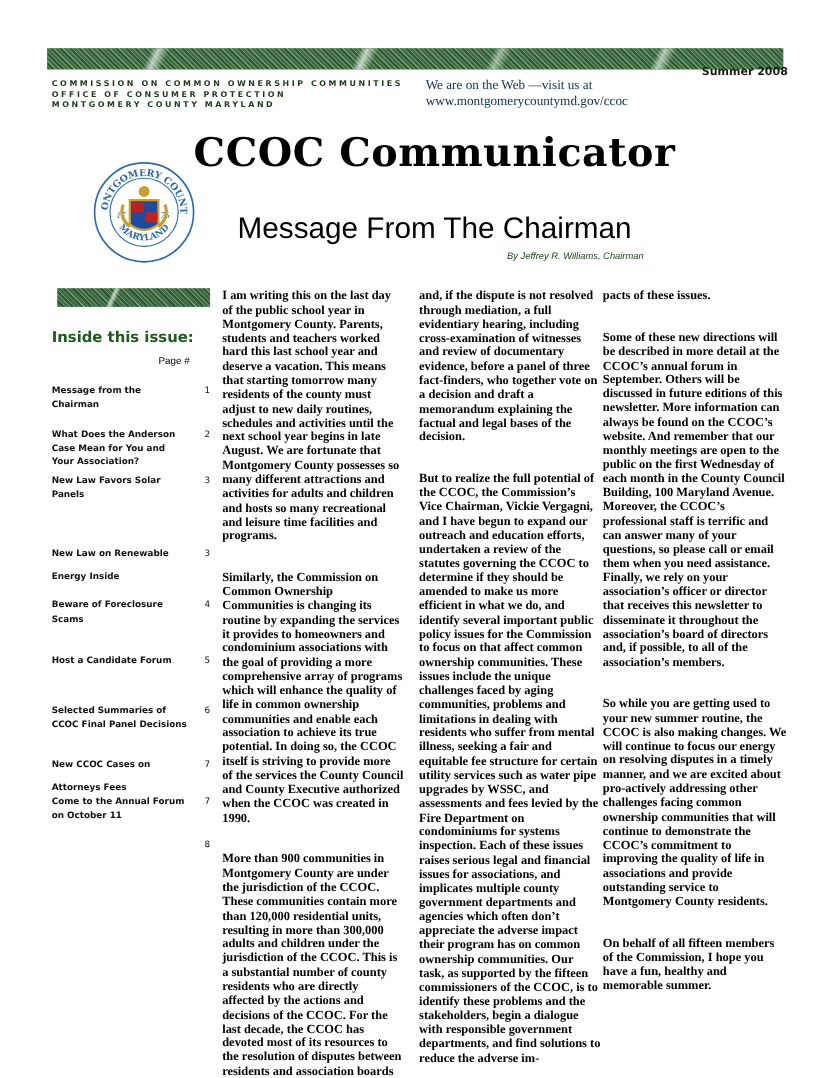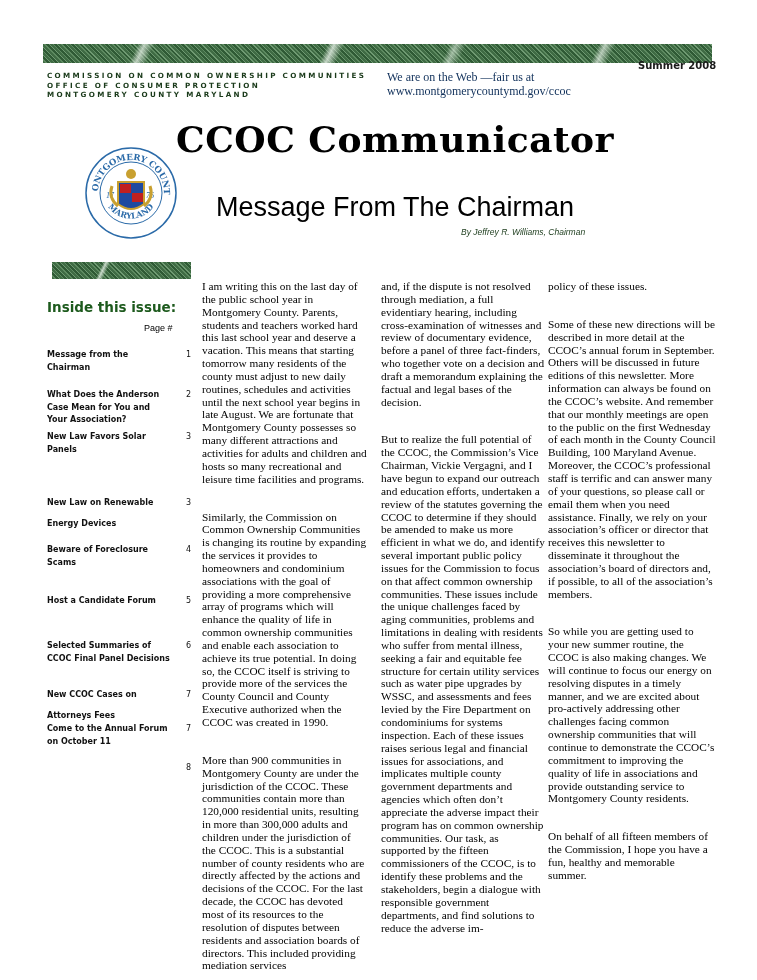--- a/index.html
+++ b/index.html
@@ -19,36 +19,36 @@
   .side-banner { position:absolute; left:52px; top:262px; width:139px; height:17px;
     background:
       linear-gradient(115deg, transparent 0 35%, rgba(230,240,230,.8) 37%, transparent 40%),
       repeating-linear-gradient(45deg, #3f6b44 0 2px, #5d8a60 2px 3px, #2f5a35 3px 5px, #6f9a72 5px 6px); }
   .inside-title { position:absolute; left:47px; top:299px; font-family:"DejaVu Sans", sans-serif; font-weight:bold; font-size:13.5px; color:#1d5a1d; }
   .page-hash { position:absolute; left:144px; top:323px; font-family:Liberation Sans, sans-serif; font-size:9px; }
   .toc-item { position:absolute; left:47px; width:148px; font-family:"DejaVu Sans", sans-serif; font-size:8px; line-height:12.5px; font-weight:bold; color:#111; }
   .toc-item .t { display:block; width:125px; }
   .toc-item .p { position:absolute; right:4px; top:0; font-weight:normal; }
   .col { position:absolute; top:263px; width:165px; font-size:11.3px; line-height:12.85px; text-align:left; }
-  .col p { margin:17px 0 25px 0; }
+  .col p { margin:0 0 25px 0;font-weight:bold; }
   .c1 { left:202px; } .c2 { left:381px; } .c3 { left:548px; width:168px; }
 </style>
 </head>
 <body>
 
 <div class="banner"></div>
 
 <div class="org">
   <div>COMMISSION ON COMMON OWNERSHIP COMMUNITIES</div>
   <div>OFFICE OF CONSUMER PROTECTION</div>
   <div>MONTGOMERY COUNTY MARYLAND</div>
 </div>
 
 <div class="web">
-  <div>We are on the Web —fair us at</div>
+  <div>We are on the Web —visit us at</div>
   <div>www.montgomerycountymd.gov/ccoc</div>
 </div>
 
 <div class="season">Summer 2008</div>
 
 <div class="mast">CCOC Communicator</div>
 
 <svg class="seal" viewBox="0 0 94 94">
   <defs>
     <path id="arcTop" d="M 14 47 A 33 33 0 0 1 80 47"></path>
@@ -85,21 +85,21 @@
   </div>
 <div class="toc-item" style="top:389px">
     <span class="t">What Does the Anderson Case Mean for You and Your Association?</span>
     <span class="p">2</span>
   </div>
 <div class="toc-item" style="top:431px">
     <span class="t">New Law Favors Solar Panels</span>
     <span class="p">3</span>
   </div>
 <div class="toc-item" style="top:492px; line-height:21px">
-    <span class="t">New Law on Renewable Energy Devices</span>
+    <span class="t">New Law on Renewable Energy Inside</span>
     <span class="p">3</span>
   </div>
 <div class="toc-item" style="top:544px">
     <span class="t">Beware of Foreclosure Scams</span>
     <span class="p">4</span>
   </div>
 <div class="toc-item" style="top:595px">
     <span class="t">Host a Candidate Forum</span>
     <span class="p">5</span>
   </div>
@@ -124,17 +124,17 @@
   <p> Similarly, the Commission on Common Ownership Communities is changing its routine by expanding the services it provides to homeowners and condominium associations with the goal of providing a more comprehensive array of programs which will enhance the quality of life in common ownership communities and enable each association to achieve its true potential.  In doing so, the CCOC itself is striving to provide more of the services the County Council and County Executive authorized when the CCOC was created in 1990.</p>
   <p> More than 900 communities in Montgomery County are under the jurisdiction of the CCOC.  These communities contain more than 120,000 residential units, resulting in more than 300,000 adults and children under the jurisdiction of the CCOC.  This is a substantial number of county residents who are directly affected by the actions and decisions of the CCOC.  For the last decade, the CCOC has devoted most of its resources to the resolution of disputes between residents and association boards of directors.  This included providing mediation services</p>
 </div>
 
 <div class="col c2">
   <p>and, if the dispute is not resolved through mediation, a full evidentiary hearing, including cross-examination of witnesses and review of documentary evidence, before a panel of three fact-finders, who together vote on a decision and draft a memorandum explaining the factual and legal bases of the decision.</p>
   <p> But to realize the full potential of the CCOC, the Commission’s Vice Chairman, Vickie Vergagni, and I have begun to expand our outreach and education efforts, undertaken a review of the statutes governing the CCOC to determine if they should be amended to make us more efficient in what we do, and identify several important public policy issues for the Commission to focus on that affect common ownership communities.  These issues include the unique challenges faced by aging communities, problems and limitations in dealing with residents who suffer from mental illness, seeking a fair and equitable fee structure for certain utility services such as water pipe upgrades by WSSC, and assessments and fees levied by the Fire Department on condominiums for systems inspection.  Each of these issues raises serious legal and financial issues for associations, and implicates multiple county government departments and agencies which often don’t appreciate the adverse impact their program has on common ownership communities.  Our task, as supported by the fifteen commissioners of the CCOC, is to identify these problems and the stakeholders, begin a dialogue with responsible government departments, and find solutions to reduce the adverse im-</p>
 </div>
 
 <div class="col c3">
-  <p>policy of these issues.</p>
+  <p>pacts of these issues.</p>
   <p>Some of these new directions will be described in more detail at the CCOC’s annual forum in September.  Others will be discussed in future editions of this newsletter.  More information can always be found on the CCOC’s website.  And remember that our monthly meetings are open to the public on the first Wednesday of each month in the County Council Building, 100 Maryland Avenue.  Moreover, the CCOC’s professional staff is terrific and can answer many of your questions, so please call or email them when you need assistance.  Finally, we rely on your association’s officer or director that receives this newsletter to disseminate it throughout the association’s board of directors and, if possible, to all of the association’s members.</p>
   <p>So while you are getting used to your new summer routine, the CCOC is also making changes.  We will continue to focus our energy on resolving disputes in a timely manner, and we are excited about pro-actively addressing other challenges facing common ownership communities that will continue to demonstrate the CCOC’s commitment to improving the quality of life in associations and provide outstanding service to Montgomery County residents.</p>
   <p> On behalf of all fifteen members of the Commission, I hope you have a fun, healthy and memorable summer.</p>
 </div>
 
 </body></html>

